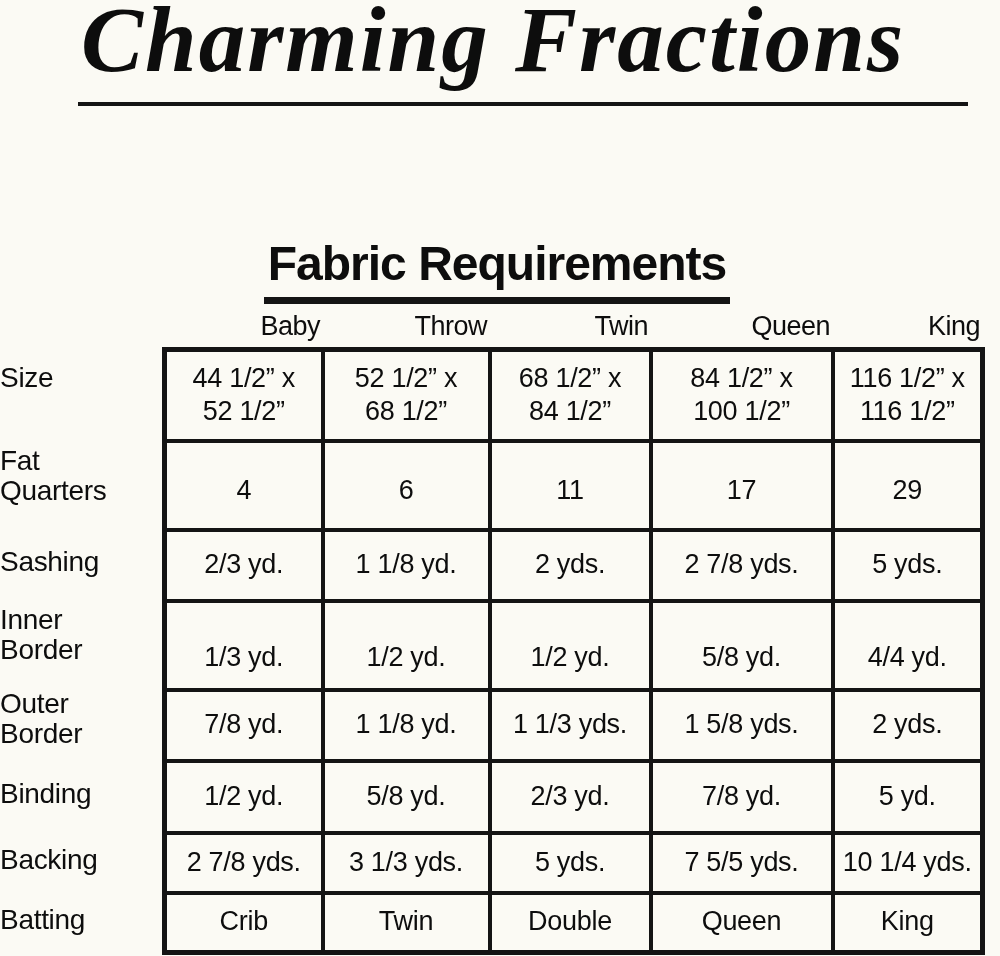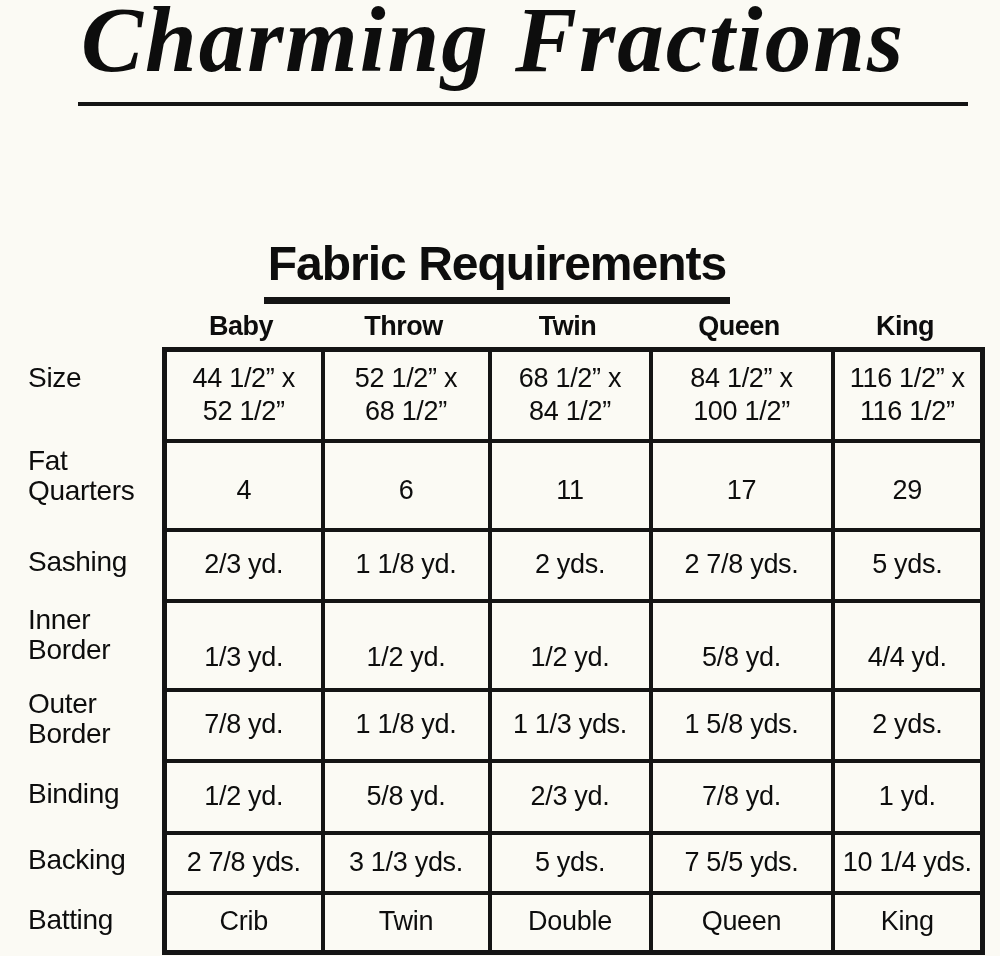--- a/index.html
+++ b/index.html
@@ -64,37 +64,36 @@
   
   .col-heads {
     position: absolute;
     top: 311px;
     left: 162px;
     width: 818px;
     display: grid;
     grid-template-columns: 158px 167px 161px 182px 150px;
   }
   .col-heads span {
-    text-align: center;
-    font-weight: bold;
+    text-align: right;
+    font-weight: normal;
     font-size: 27px;
     letter-spacing: -0.5px;
   }
 
   
   .row-labels {
     position: absolute;
     top: 347px;
     left: 0;
     width: 162px;
     display: grid;
     grid-template-rows: 91px 89px 71px 89px 71px 72px 60px 60px;
   }
   .row-labels .lbl {
-    padding-left: 28px;
     font-size: 28px;
     line-height: 1.08;
     letter-spacing: -0.3px;
     display: flex;
     flex-direction: column;
     justify-content: center;
     white-space: pre-line;
   }
   .row-labels .lbl.t1 { justify-content: flex-start; padding-top: 16px; }
   .row-labels .lbl.t2 { justify-content: flex-start; padding-top: 8px; }
@@ -213,21 +212,21 @@
         <td>1 1/8 yd.</td>
         <td>1 1/3 yds.</td>
         <td>1 5/8 yds.</td>
         <td>2 yds.</td>
       </tr>
       <tr class="r-binding">
         <td>1/2 yd.</td>
         <td>5/8 yd.</td>
         <td>2/3 yd.</td>
         <td>7/8 yd.</td>
-        <td>1 yd.</td>
+        <td>5 yd.</td>
       </tr>
       <tr class="r-backing">
         <td>2 7/8 yds.</td>
         <td>3 1/3 yds.</td>
         <td>5 yds.</td>
         <td>7 5/5 yds.</td>
         <td>10 1/4 yds.</td>
       </tr>
       <tr class="r-batting">
         <td>Crib</td>

